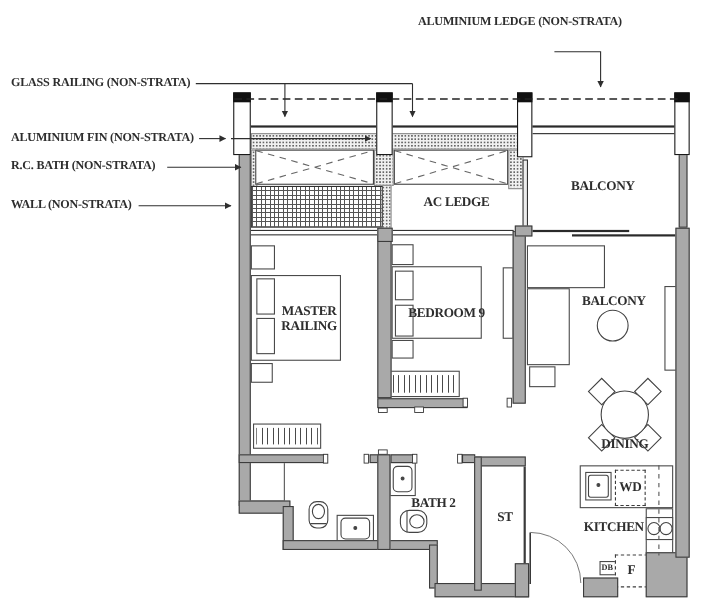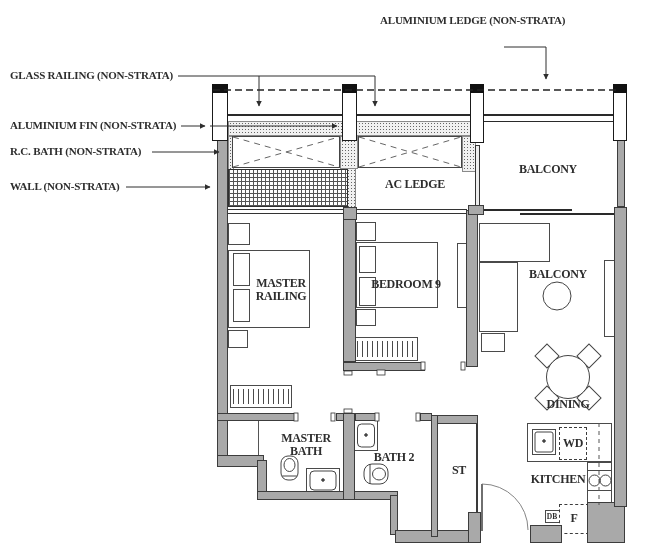--- a/index.html
+++ b/index.html
@@ -216,21 +216,20 @@
       <rect x="344" y="409" width="8" height="4"></rect>
     </g>
   </svg>
 
   <div class="lbl" style="left:548px;top:169px;">BALCONY</div>
   <div class="lbl" style="left:415px;top:184px;">AC LEDGE</div>
   <div class="lbl wrap" style="left:281px;top:290px;width:90px;margin-left:-45px;transform:translate(0,-50%);">MASTER RAILING</div>
   <div class="lbl wrap" style="left:406px;top:285px;width:80px;margin-left:-40px;transform:translate(0,-50%);">BEDROOM 9</div>
   <div class="lbl" style="left:558px;top:274px;">BALCONY</div>
   <div class="lbl" style="left:568px;top:377px;margin-top:27px;">DINING</div>
-  <div class="lbl wrap" style="left:306px;top:445px;width:70px;margin-left:-35px;transform:translate(0,-50%);">MASTER BATH</div>
   <div class="lbl" style="left:394px;top:457px;">BATH 2</div>
   <div class="lbl" style="left:459px;top:470px;">ST</div>
   <div class="lbl" style="left:558px;top:479px;">KITCHEN</div>
   <div class="lbl" style="left:573px;top:443px;">WD</div>
   <div class="lbl" style="left:574px;top:518px;">F</div>
   <div class="lbl" style="left:552px;top:516px;font-size:7.5px;letter-spacing:0;">DB</div>
 
 </div>
 
 </body></html>

